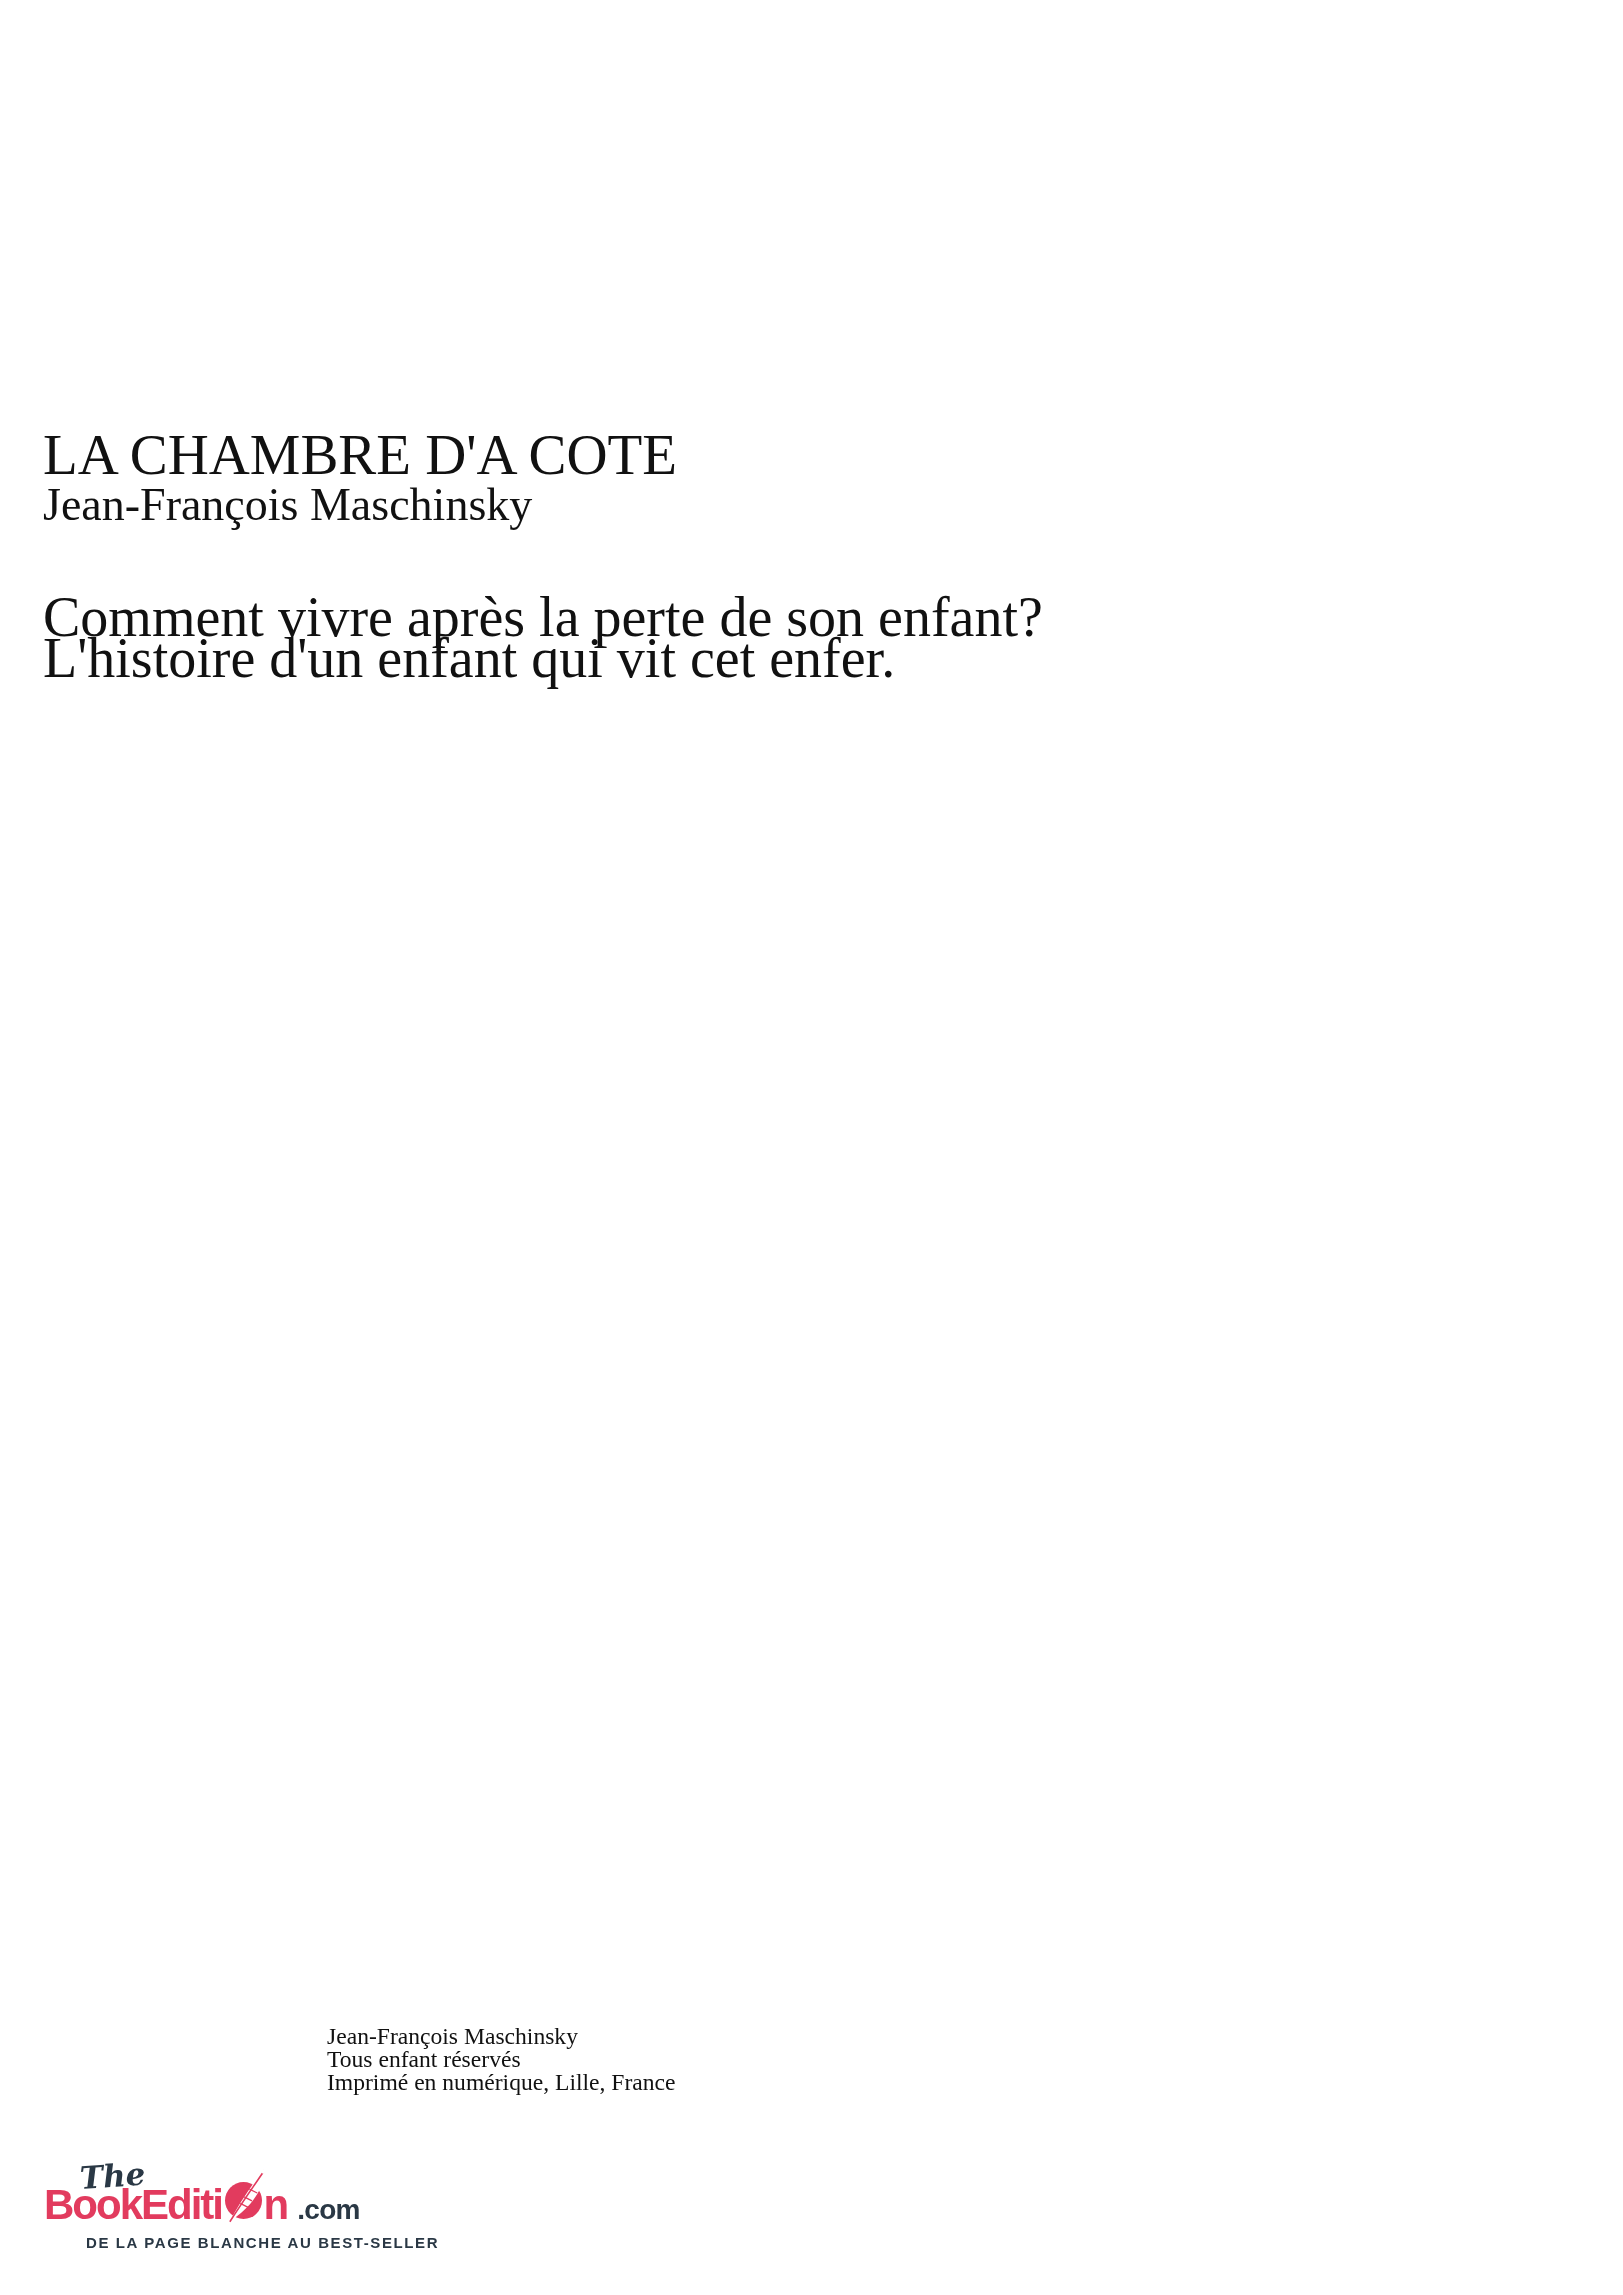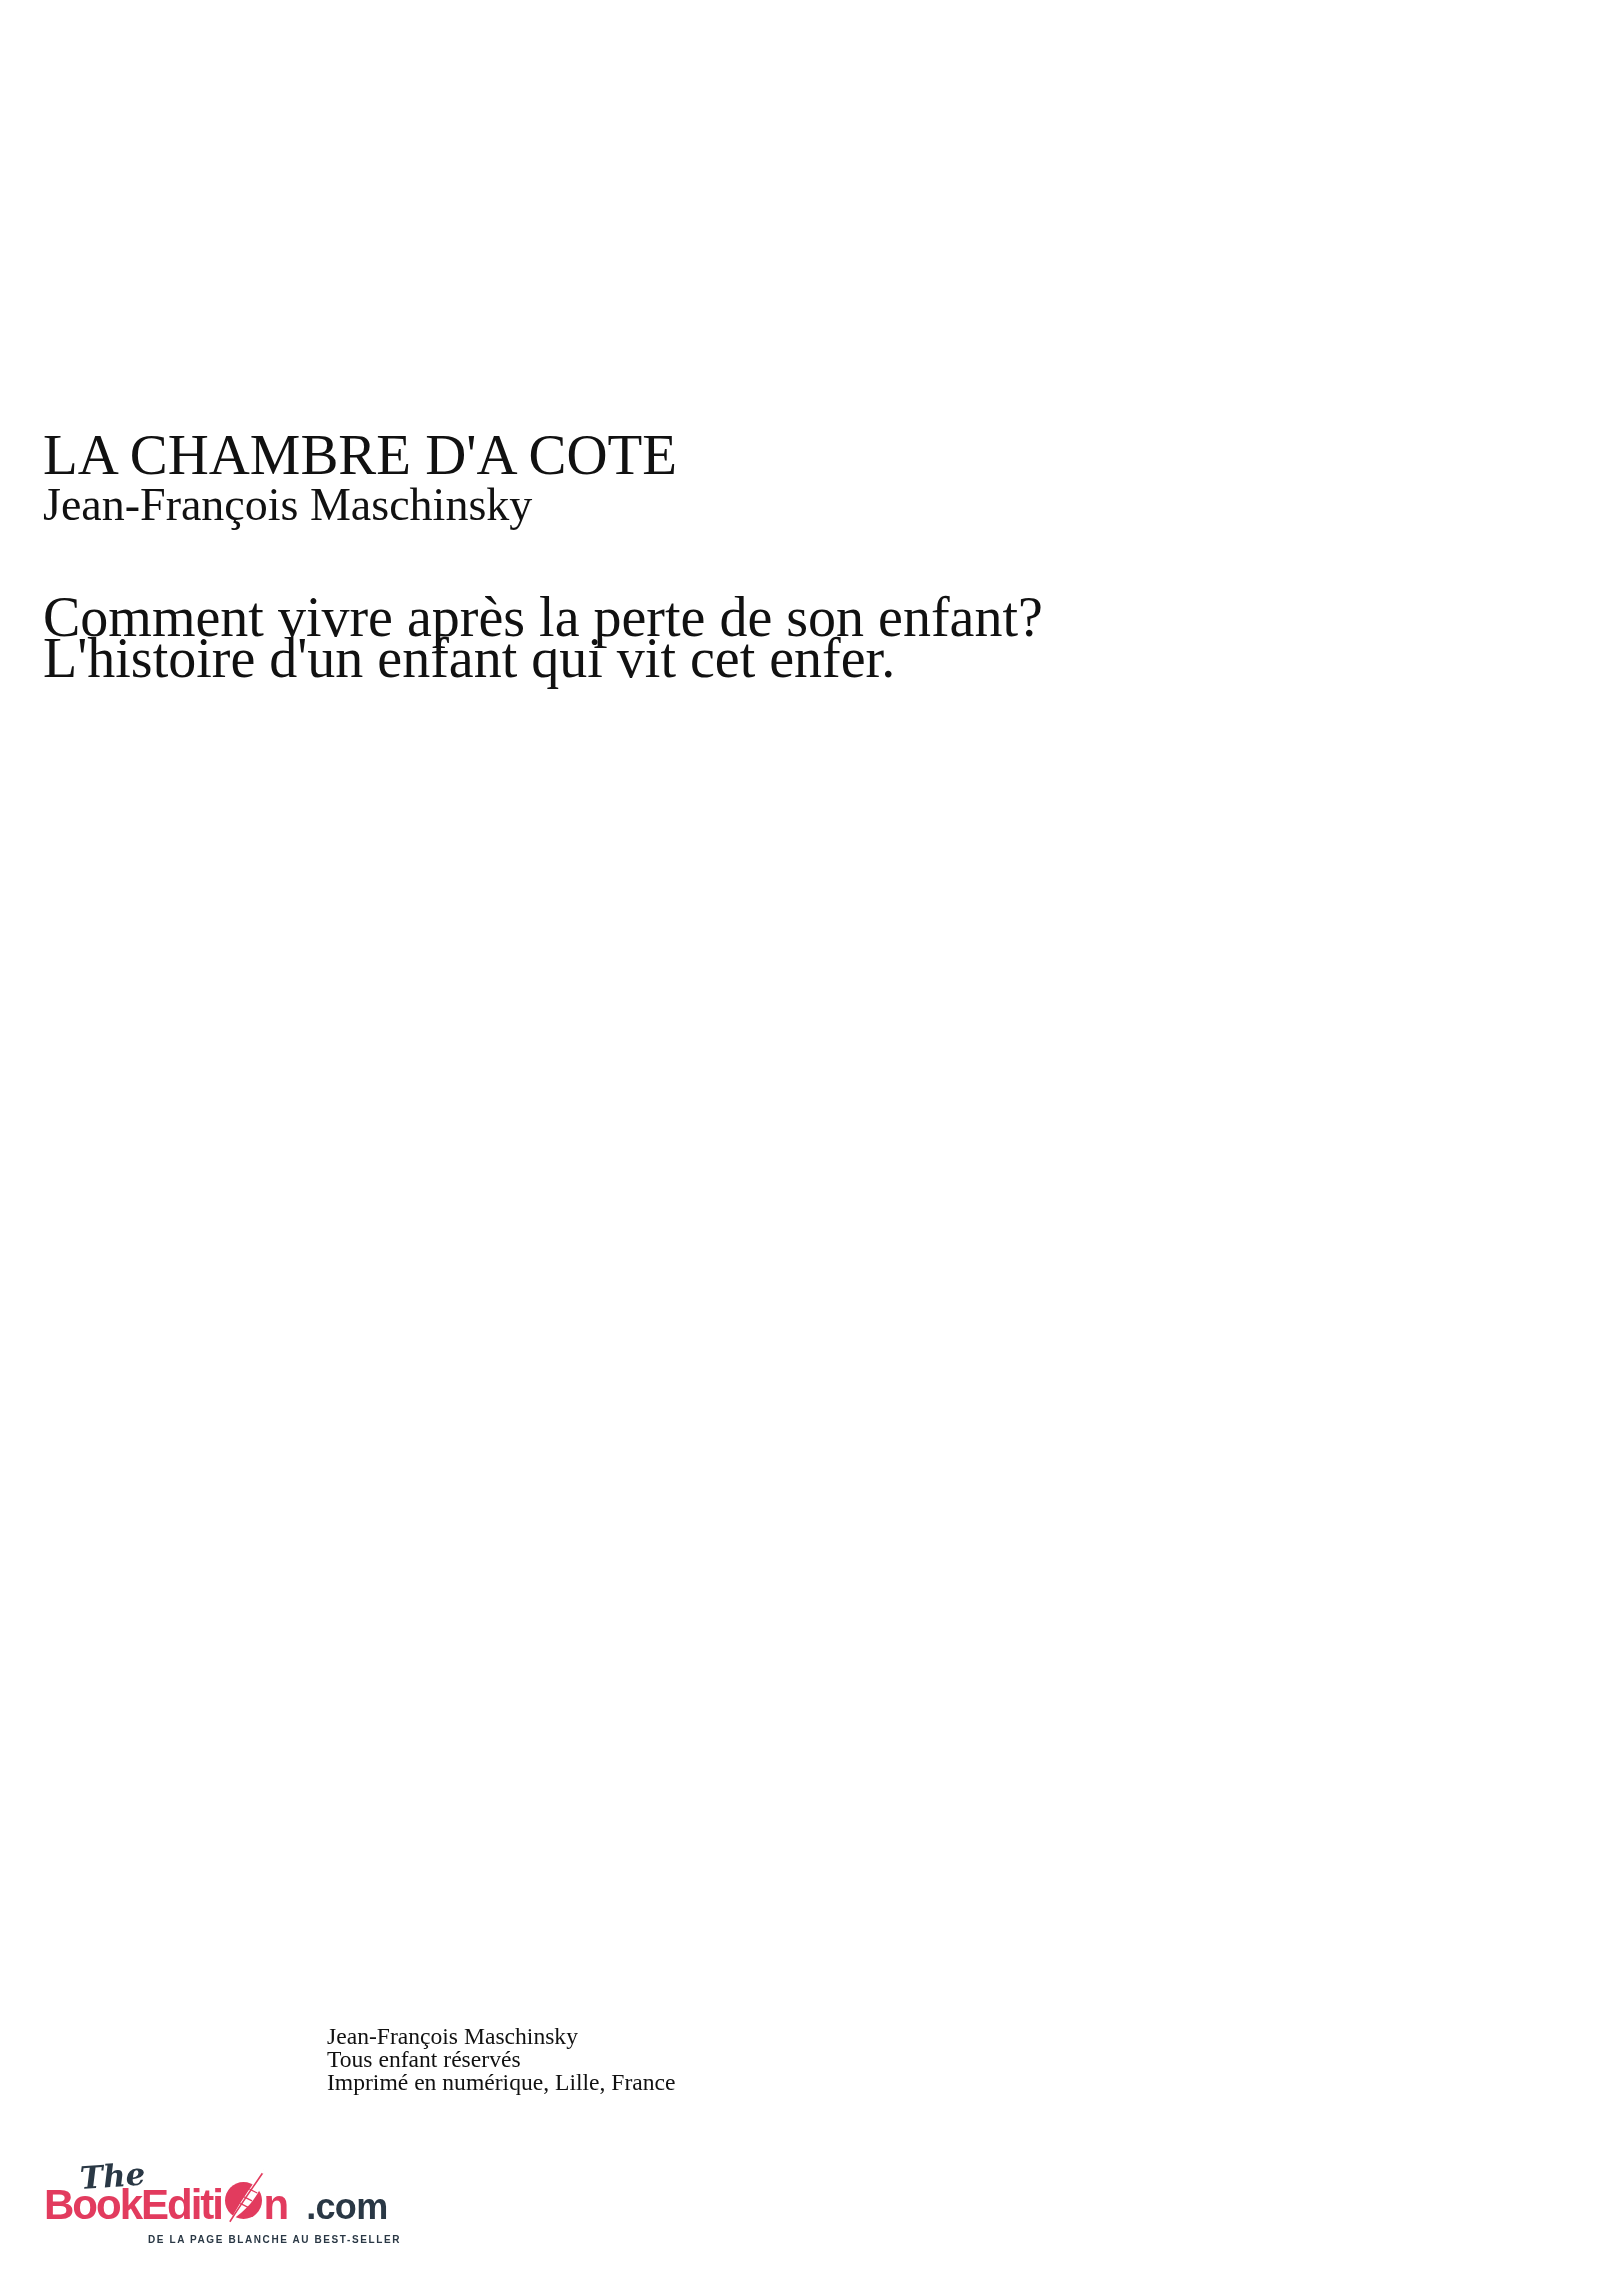--- a/index.html
+++ b/index.html
@@ -70,34 +70,33 @@
     background:var(--brand-pink);
     position:relative;
     margin:0 2px 0 2.6px;
   }
   .quill-o svg{
     position:absolute;left:-2.6px;bottom:-3.9px;
     overflow:visible;
   }
   .logo-tld{
     font-weight:bold;
-    font-size:36px;line-height:1;
+    font-size:28px;line-height:1;
     letter-spacing:-0.7px;
     color:var(--brand-navy);
-    margin-left:19px;
+    margin-left:10px;
     text-align:center;
   }
   .logo-tagline{
     margin-left:42px;margin-top:9.2px;
     font-weight:bold;
-    font-size:10px;line-height:1;
+    font-size:15px;line-height:1;
     letter-spacing:1.6px;
     color:var(--brand-navy);
     white-space:nowrap;
-    text-align:center;
   }
 </style>
 </head>
 <body>
 
 <div class="page">
 
   <h1 class="book-title">LA CHAMBRE D'A COTE</h1>
 
   <div class="book-author">Jean-François Maschinsky</div>

